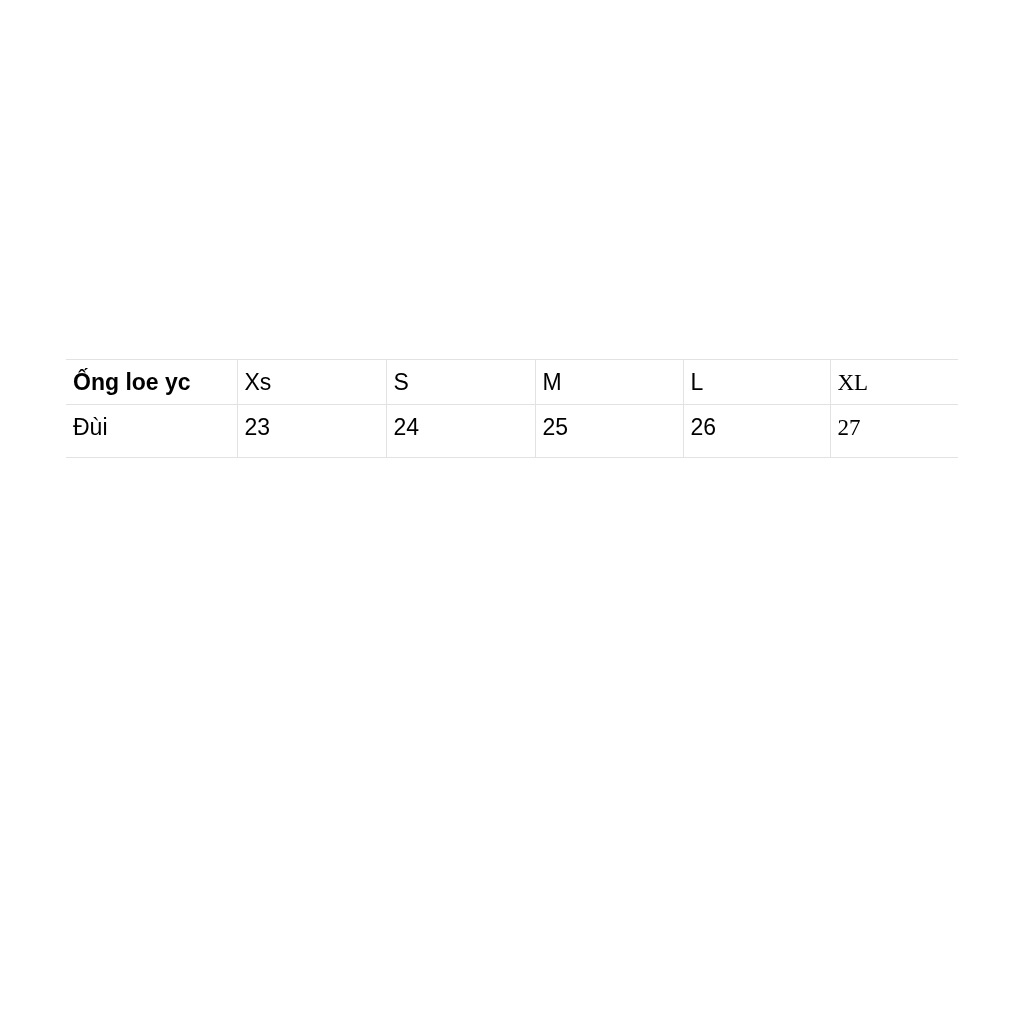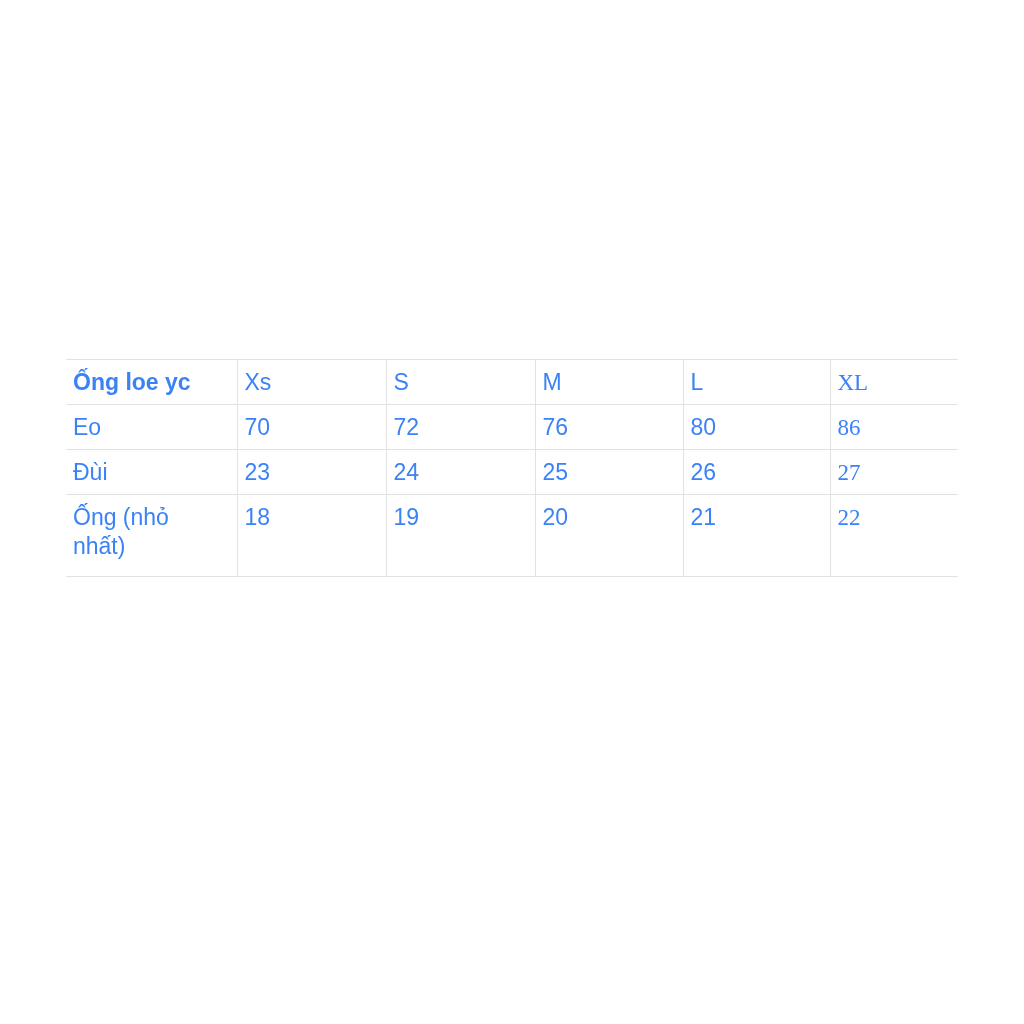--- a/index.html
+++ b/index.html
@@ -20,21 +20,21 @@
     background: #ffffff;
   }
   table.size-table {
     position: absolute;
     left: 66px;
     top: 359px;
     width: 892px;
     border-collapse: collapse;
     table-layout: fixed;
     font-size: 23px;
-    color: #3b82f6;
+    color: #000000;
   }
   .size-table th,
   .size-table td {
     border: 1px solid #e2e2e2;
     text-align: left;
     vertical-align: top;
     padding: 8px 8px 7px 7px;
     line-height: 29px;
     font-weight: 400;
     background: #ffffff;
@@ -79,38 +79,22 @@
         <th class="corner">Ống loe yc</th>
         <th>Xs</th>
         <th>S</th>
         <th>M</th>
         <th>L</th>
         <th>XL</th>
       </tr>
     </thead>
     <tbody>
         <tr>
-          <td><span class="cell-text">Eo</span></td>
-          <td>70</td>
-          <td>72</td>
-          <td>76</td>
-          <td>80</td>
-          <td>86</td>
-        </tr>
-        <tr>
           <td><span class="cell-text">Đùi</span></td>
           <td>23</td>
           <td>24</td>
           <td>25</td>
           <td>26</td>
           <td>27</td>
         </tr>
-        <tr>
-          <td><span class="cell-text">Ống (nhỏ nhất)</span></td>
-          <td>18</td>
-          <td>19</td>
-          <td>20</td>
-          <td>21</td>
-          <td>22</td>
-        </tr>
       </tbody>
   </table>
 </div>
 
 </body></html>

